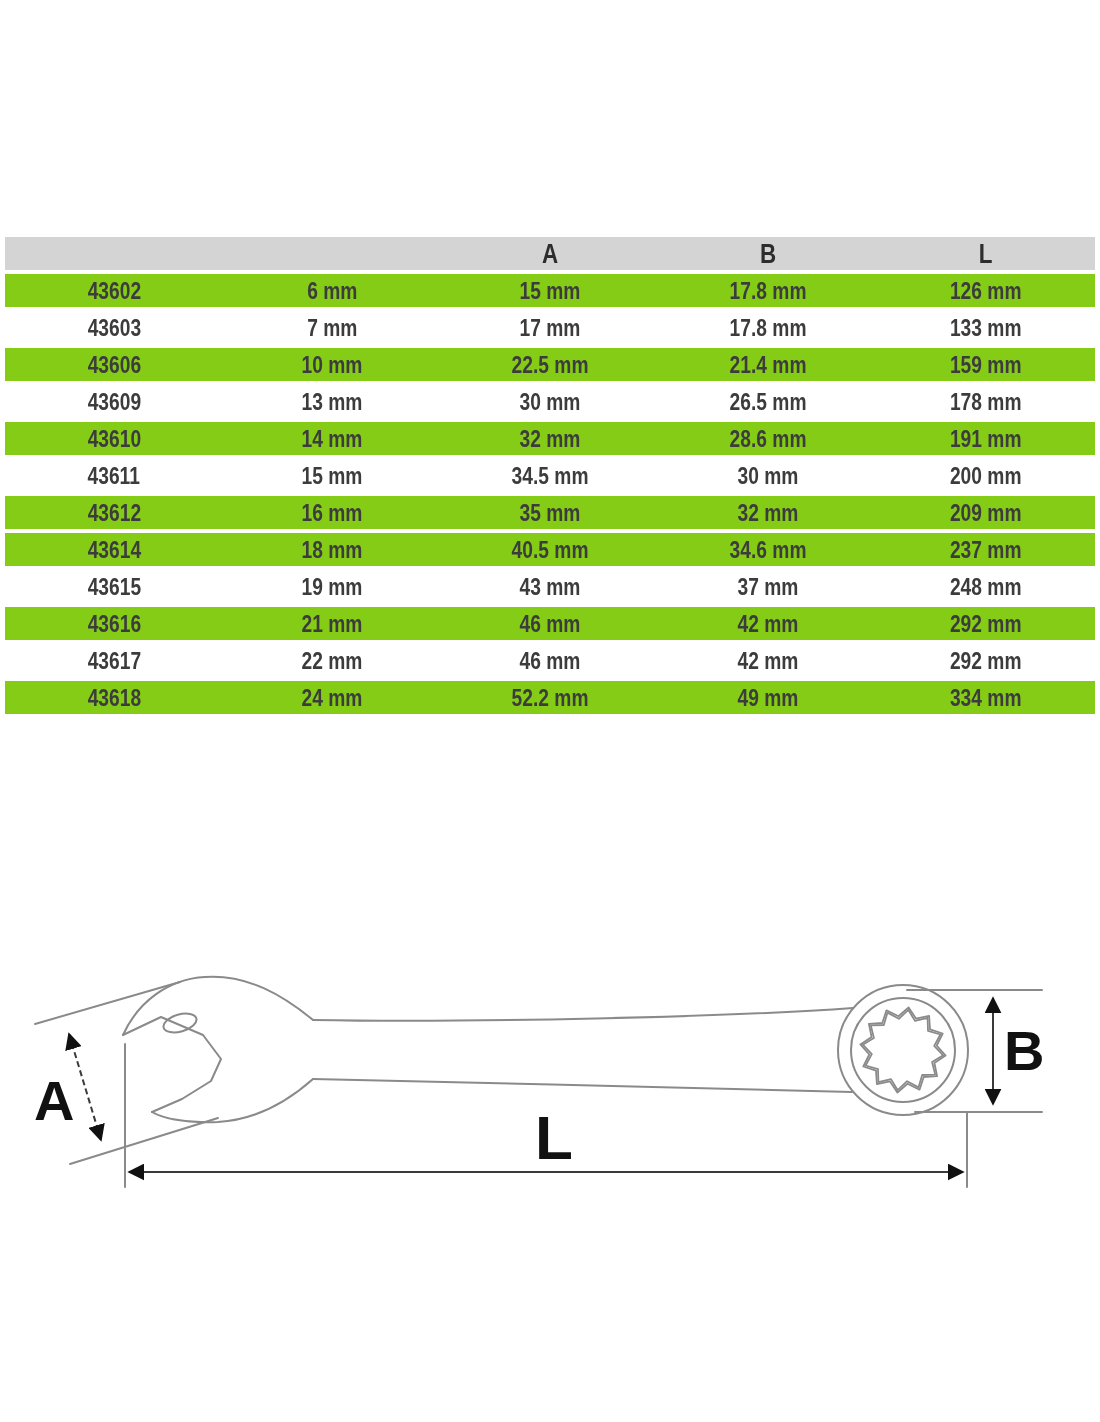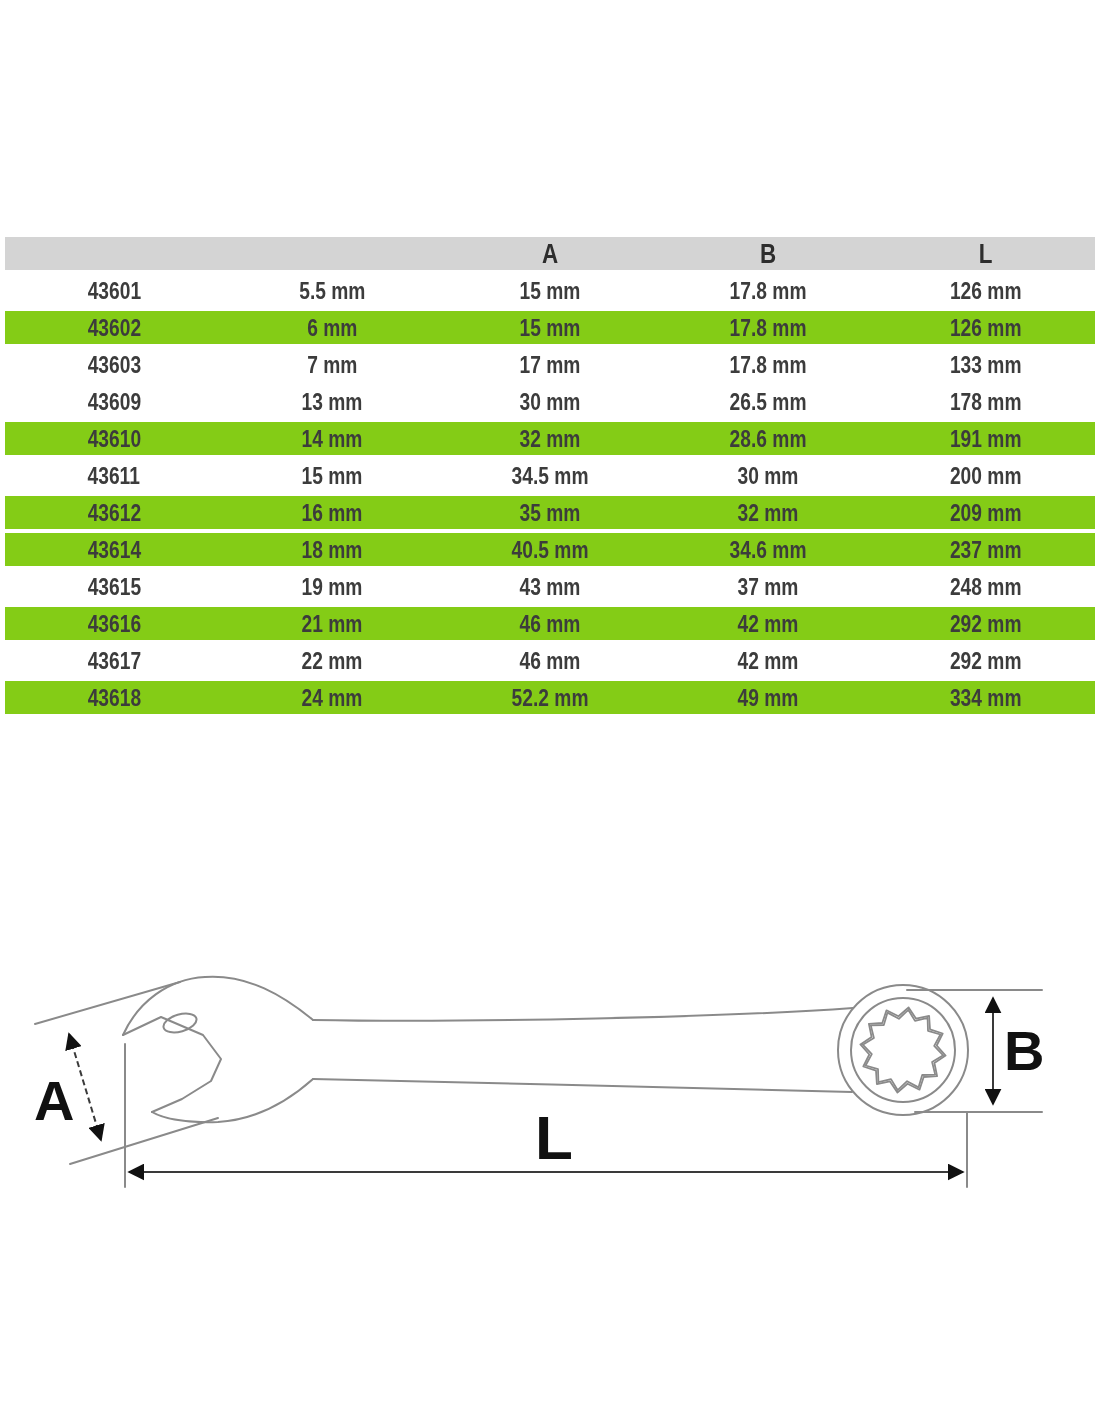--- a/index.html
+++ b/index.html
@@ -39,40 +39,40 @@
     <thead>
       <tr>
         <th><span class="cond"></span></th>
         <th><span class="cond"></span></th>
         <th><span class="cond">A</span></th>
         <th><span class="cond">B</span></th>
         <th><span class="cond">L</span></th>
       </tr>
     </thead>
     <tbody>
-        <tr>
-          <td><span class="cond">43601</span></td>
-          <td><span class="cond">5.5 mm</span></td>
-          <td><span class="cond">15 mm</span></td>
-          <td><span class="cond">17.8 mm</span></td>
-          <td><span class="cond">126 mm</span></td>
-        </tr>
         <tr class="gray">
           <td><span class="cond">43602</span></td>
           <td><span class="cond">6 mm</span></td>
           <td><span class="cond">15 mm</span></td>
           <td><span class="cond">17.8 mm</span></td>
           <td><span class="cond">126 mm</span></td>
         </tr>
         <tr>
           <td><span class="cond">43603</span></td>
           <td><span class="cond">7 mm</span></td>
           <td><span class="cond">17 mm</span></td>
           <td><span class="cond">17.8 mm</span></td>
           <td><span class="cond">133 mm</span></td>
+        </tr>
+        <tr class="gray">
+          <td><span class="cond">43606</span></td>
+          <td><span class="cond">10 mm</span></td>
+          <td><span class="cond">22.5 mm</span></td>
+          <td><span class="cond">21.4 mm</span></td>
+          <td><span class="cond">159 mm</span></td>
         </tr>
         <tr>
           <td><span class="cond">43609</span></td>
           <td><span class="cond">13 mm</span></td>
           <td><span class="cond">30 mm</span></td>
           <td><span class="cond">26.5 mm</span></td>
           <td><span class="cond">178 mm</span></td>
         </tr>
         <tr class="gray">
           <td><span class="cond">43610</span></td>

